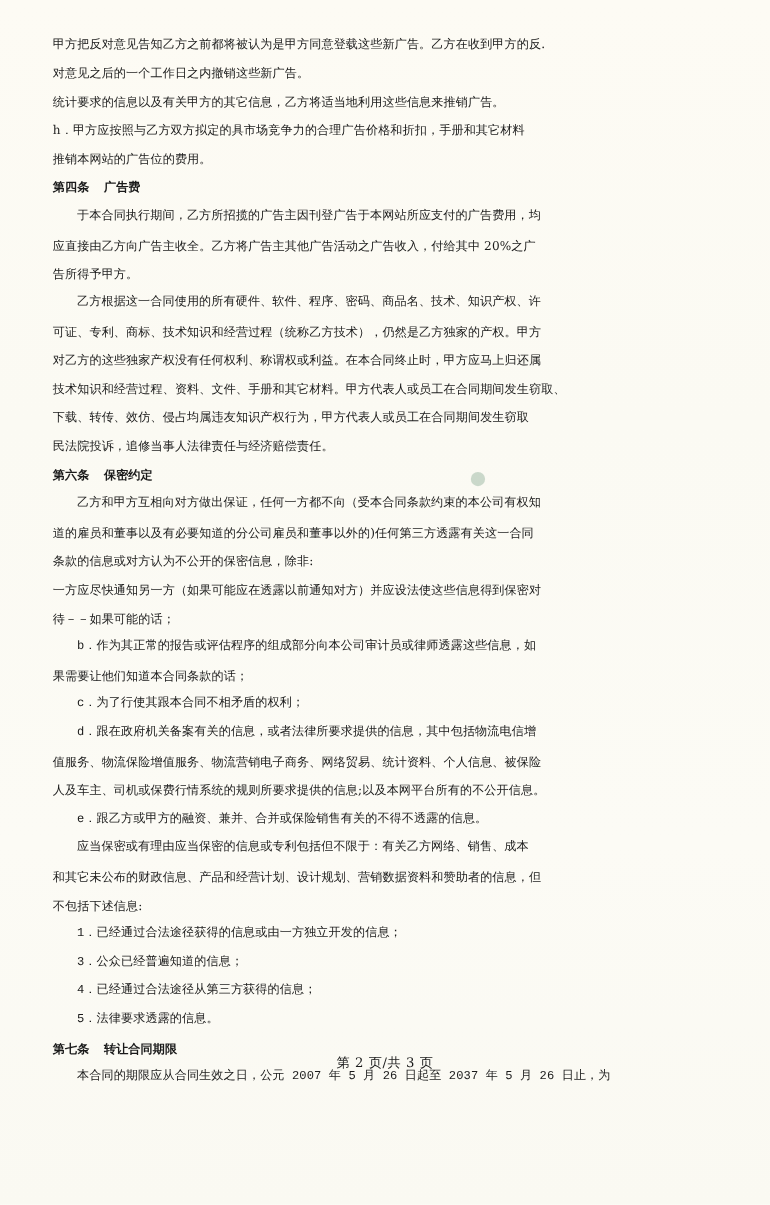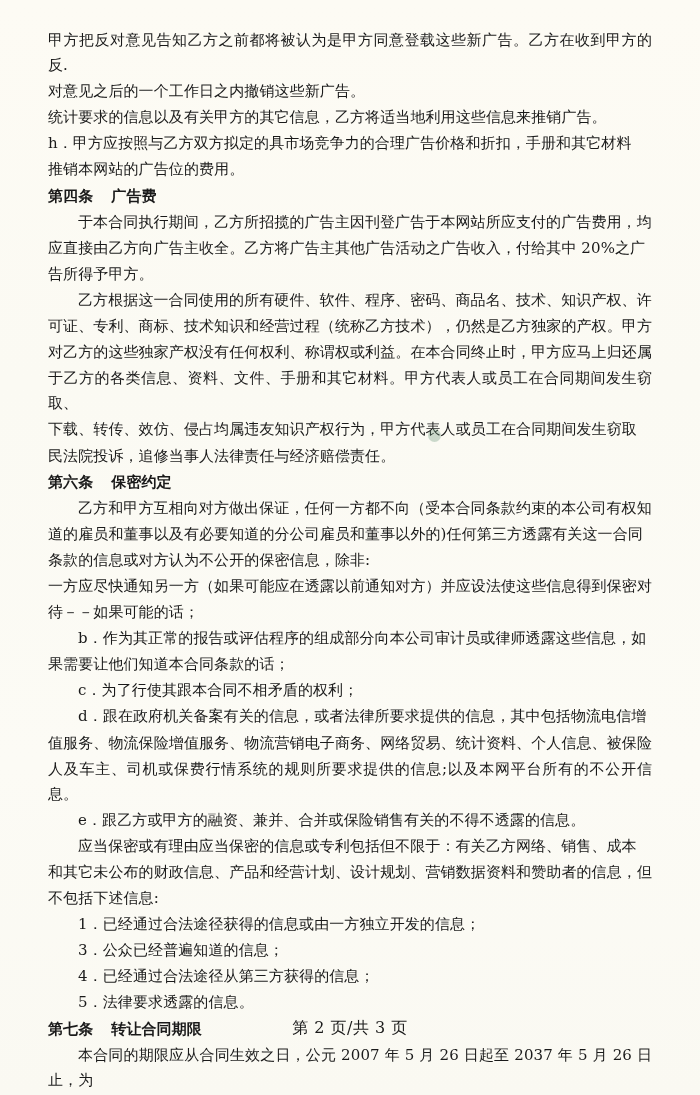--- a/index.html
+++ b/index.html
@@ -23,44 +23,44 @@
       linear-gradient(180deg, #fdfbf4 0%, #fbfaf3 35%, #fcfbf5 70%, #faf9f2 100%);
   }
   .content {
     position: absolute;
     left: 48px;
     top: 28px;
     width: 608px;
   }
   p.para {
     margin: 0 4px 1px 0;
-    font-size: 15px;
+    font-size: 11px;
     line-height: 25.1px;
     text-align: justify;
     text-justify: inter-ideograph;
     letter-spacing: 0.1px;
   }
-  .indent2 { text-indent: 2em; }
+  .indent2 { text-indent: 2em; font-family: Liberation Mono, monospace; }
   .indent1 { text-indent: 1em; }
   .noindent { text-indent: 0; }
   .heading {
     margin: 0;
     font-size: 14.4px;
     line-height: 25.1px;
     text-indent: 0;
     font-weight: bold;
   }
   .heading .num { margin-right: 1.2em; }
   .footer {
     position: absolute;
     left: 0;
     right: 0;
-    top: 1018px;
+    top: 958px;
     text-align: center;
-    font-size: 16px;
+    font-size: 12px;
     letter-spacing: 0.5px;
   }
   
   .smudge {
     position: absolute;
     left: 428px;
     top: 429px;
     width: 13px;
     height: 13px;
     border-radius: 50%;
@@ -83,21 +83,21 @@
     <p class="para heading">
       <span class="num">第四条</span><span>广告费</span>
     </p>
     <p class="para indent2">于本合同执行期间，乙方所招揽的广告主因刊登广告于本网站所应支付的广告费用，均</p>
     <p class="para noindent">应直接由乙方向广告主收全。乙方将广告主其他广告活动之广告收入，付给其中 20%之广</p>
     <p class="para noindent">告所得予甲方。</p>
 
     <p class="para indent2">乙方根据这一合同使用的所有硬件、软件、程序、密码、商品名、技术、知识产权、许</p>
     <p class="para noindent">可证、专利、商标、技术知识和经营过程（统称乙方技术），仍然是乙方独家的产权。甲方</p>
     <p class="para noindent">对乙方的这些独家产权没有任何权利、称谓权或利益。在本合同终止时，甲方应马上归还属</p>
-    <p class="para noindent">于乙方的各类信息、资料、文件、手册和其它材料。甲方代表人或员工在合同期间发生窃取、</p>
+    <p class="para noindent">技术知识和经营过程、资料、文件、手册和其它材料。甲方代表人或员工在合同期间发生窃取、</p>
     <p class="para noindent">下载、转传、效仿、侵占均属违友知识产权行为，甲方代表人或员工在合同期间发生窃取</p>
     <p class="para noindent">民法院投诉，追修当事人法律责任与经济赔偿责任。</p>
 
     <p class="para heading">
       <span class="num">第六条</span><span>保密约定</span>
     </p>
     <p class="para indent2">乙方和甲方互相向对方做出保证，任何一方都不向（受本合同条款约束的本公司有权知</p>
     <p class="para noindent">道的雇员和董事以及有必要知道的分公司雇员和董事以外的)任何第三方透露有关这一合同</p>
     <p class="para noindent">条款的信息或对方认为不公开的保密信息，除非:</p>
     <p class="para noindent">一方应尽快通知另一方（如果可能应在透露以前通知对方）并应设法使这些信息得到保密对</p>

